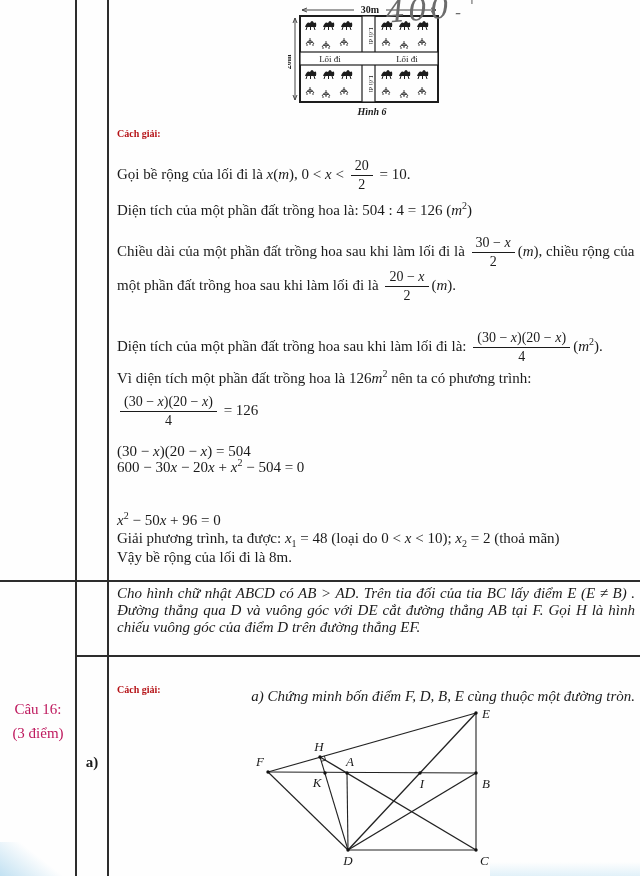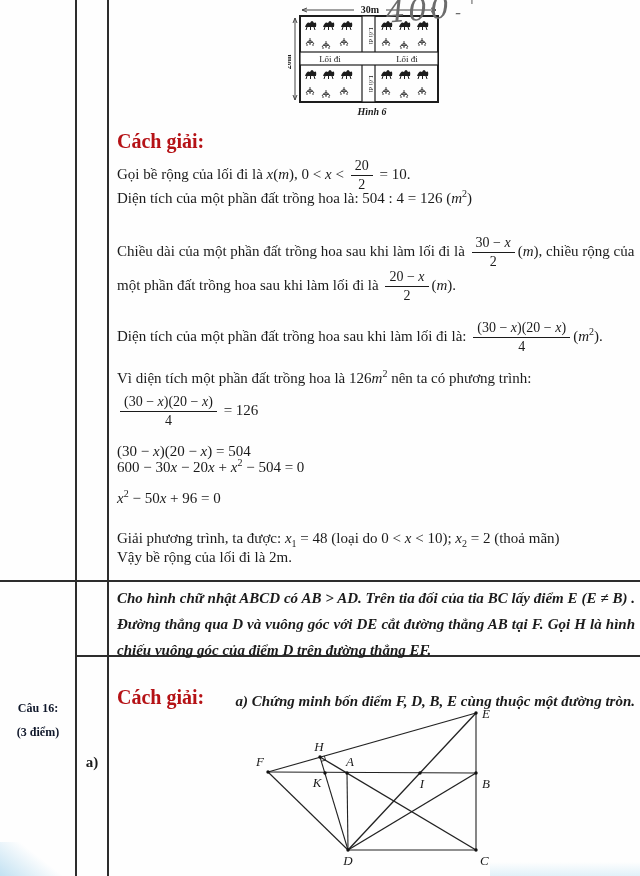--- a/index.html
+++ b/index.html
@@ -9,33 +9,33 @@
     font-family:"Liberation Serif","DejaVu Serif",serif;
     color:#1b1b1b;
   }
   .abs{position:absolute;}
   
   .vline{position:absolute;top:0;width:1.6px;height:876px;background:#2d2d2d;}
   .hline{position:absolute;height:1.6px;background:#2d2d2d;}
   
   .t{position:absolute;left:117px;right:5px;font-size:15px;line-height:1.45;}
   .eq{position:absolute;left:117px;font-size:15px;}
-  .red-head{color:#b51216;font-weight:bold;font-size:20px;}
-  .bolditalic{font-weight:bold;font-style:italic;text-align:justify;line-height:26px;}
+  .red-head{color:#b51216;font-weight:bold;font-size:10px;}
+  .bolditalic{font-weight:normal;font-style:italic;text-align:justify;line-height:17px;}
   .it{font-style:italic;}
   sup{font-size:10px;line-height:0;}
   sub{font-size:10px;line-height:0;}
   
   .frac{display:inline-flex;flex-direction:column;align-items:center;
         vertical-align:middle;margin:0 3px;line-height:1.12;font-size:14px;text-align:center;}
   .frac .fn{border-bottom:1.2px solid #1b1b1b;padding:0 4px 1px;white-space:nowrap;}
   .frac .fd{padding-top:1px;}
   
-  .cau{position:absolute;left:2px;width:72px;text-align:center;color:#0f172a;
-       font-weight:bold;font-size:12px;}
+  .cau{position:absolute;left:2px;width:72px;text-align:center;color:#be185d;
+       font-weight:normal;font-size:15px;}
   .part-label{position:absolute;left:78px;width:28px;text-align:center;
        font-weight:bold;font-size:15px;}
   
   .hw{position:absolute;color:#6c6c6c;font-style:italic;
       font-family:"DejaVu Serif",serif;}
   
   .corner-bl{position:absolute;left:0;bottom:0;width:72px;height:34px;
       background:linear-gradient(38deg,#c2e1f2 0%,rgba(255,255,255,0) 55%);}
   .corner-br{position:absolute;right:0;bottom:0;width:150px;height:14px;
       background:linear-gradient(to top,rgba(190,225,243,.45),rgba(255,255,255,0));}
@@ -121,42 +121,42 @@
 
 <div class="hw" style="left:386px;top:-8px;font-size:30px;letter-spacing:3px;transform:rotate(-5deg)">400</div>
 <div class="hw" style="left:455px;top:2px;font-size:18px">-</div>
 <div class="hw" style="left:470px;top:-2px;font-size:14px">'</div>
 
 <div class="t red-head" style="top:127px">Cách giải:</div>
 <div class="t" style="top:158px">Gọi bề rộng của lối đi là <span class="it">x</span>(<span class="it">m</span>), 0 &lt; <span class="it">x</span> &lt; <span class="frac">
       <span class="fn">20</span>
       <span class="fd">2</span>
     </span> = 10.</div>
-<div class="t" style="top:188px">Diện tích của một phần đất trồng hoa là: 504 : 4 = 126 (<span class="it">m</span><sup>2</sup>)</div>
+<div class="t" style="top:200px">Diện tích của một phần đất trồng hoa là: 504 : 4 = 126 (<span class="it">m</span><sup>2</sup>)</div>
 <div class="t" style="top:235px">Chiều dài của một phần đất trồng hoa sau khi làm lối đi là <span class="frac">
       <span class="fn">30 − <span class="it">x</span></span>
       <span class="fd">2</span>
     </span>(<span class="it">m</span>), chiều rộng của một phần đất trồng hoa sau khi làm lối đi là <span class="frac">
       <span class="fn">20 − <span class="it">x</span></span>
       <span class="fd">2</span>
     </span>(<span class="it">m</span>).</div>
-<div class="t" style="top:320px">Diện tích của một phần đất trồng hoa sau khi làm lối đi là: <span class="frac">
+<div class="t" style="top:330px">Diện tích của một phần đất trồng hoa sau khi làm lối đi là: <span class="frac">
       <span class="fn">(30 − <span class="it">x</span>)(20 − <span class="it">x</span>)</span>
       <span class="fd">4</span>
     </span>(<span class="it">m</span><sup>2</sup>).</div>
 <div class="t" style="top:368px">Vì diện tích một phần đất trồng hoa là 126<span class="it">m</span><sup>2</sup> nên ta có phương trình:</div>
 <div class="eq" style="top:394px"><span class="frac">
       <span class="fn">(30 − <span class="it">x</span>)(20 − <span class="it">x</span>)</span>
       <span class="fd">4</span>
     </span> = 126</div>
 <div class="eq" style="top:443px">(30 − <span class="it">x</span>)(20 − <span class="it">x</span>) = 504</div>
 <div class="eq" style="top:459px">600 − 30<span class="it">x</span> − 20<span class="it">x</span> + <span class="it">x</span><sup>2</sup> − 504 = 0</div>
-<div class="eq" style="top:490px"><span class="it">x</span><sup>2</sup> − 50<span class="it">x</span> + 96 = 0</div>
+<div class="eq" style="top:512px"><span class="it">x</span><sup>2</sup> − 50<span class="it">x</span> + 96 = 0</div>
 <div class="t" style="top:528px">Giải phương trình, ta được:  <span class="it">x</span><sub>1</sub> = 48  (loại do 0 &lt; <span class="it">x</span> &lt; 10);   <span class="it">x</span><sub>2</sub> = 2  (thoả mãn)</div>
-<div class="t" style="top:547px">Vậy bề rộng của lối đi là 2m.</div>
+<div class="t" style="top:547px">Vậy bề rộng của lối đi là 8m.</div>
 
 <div class="t bolditalic" style="top:585px">Cho hình chữ nhật ABCD có  AB &gt; AD. Trên tia đối của tia BC lấy điểm E  (E ≠ B) . Đường thẳng qua D và vuông góc với DE cắt đường thẳng AB tại F. Gọi H là hình chiếu vuông góc của điểm D trên đường thẳng EF.</div>
 
 <div class="t bolditalic" style="top:688px;text-align:right">a) Chứng minh bốn điểm F, D, B, E cùng thuộc một đường tròn.</div>
 <div class="t red-head" style="top:683px">Cách giải:</div>
 
 <div class="cau" style="top:701px">Câu 16:</div>
 <div class="cau" style="top:725px">(3 điểm)</div>
 <div class="part-label" style="top:754px">a)</div>
 

